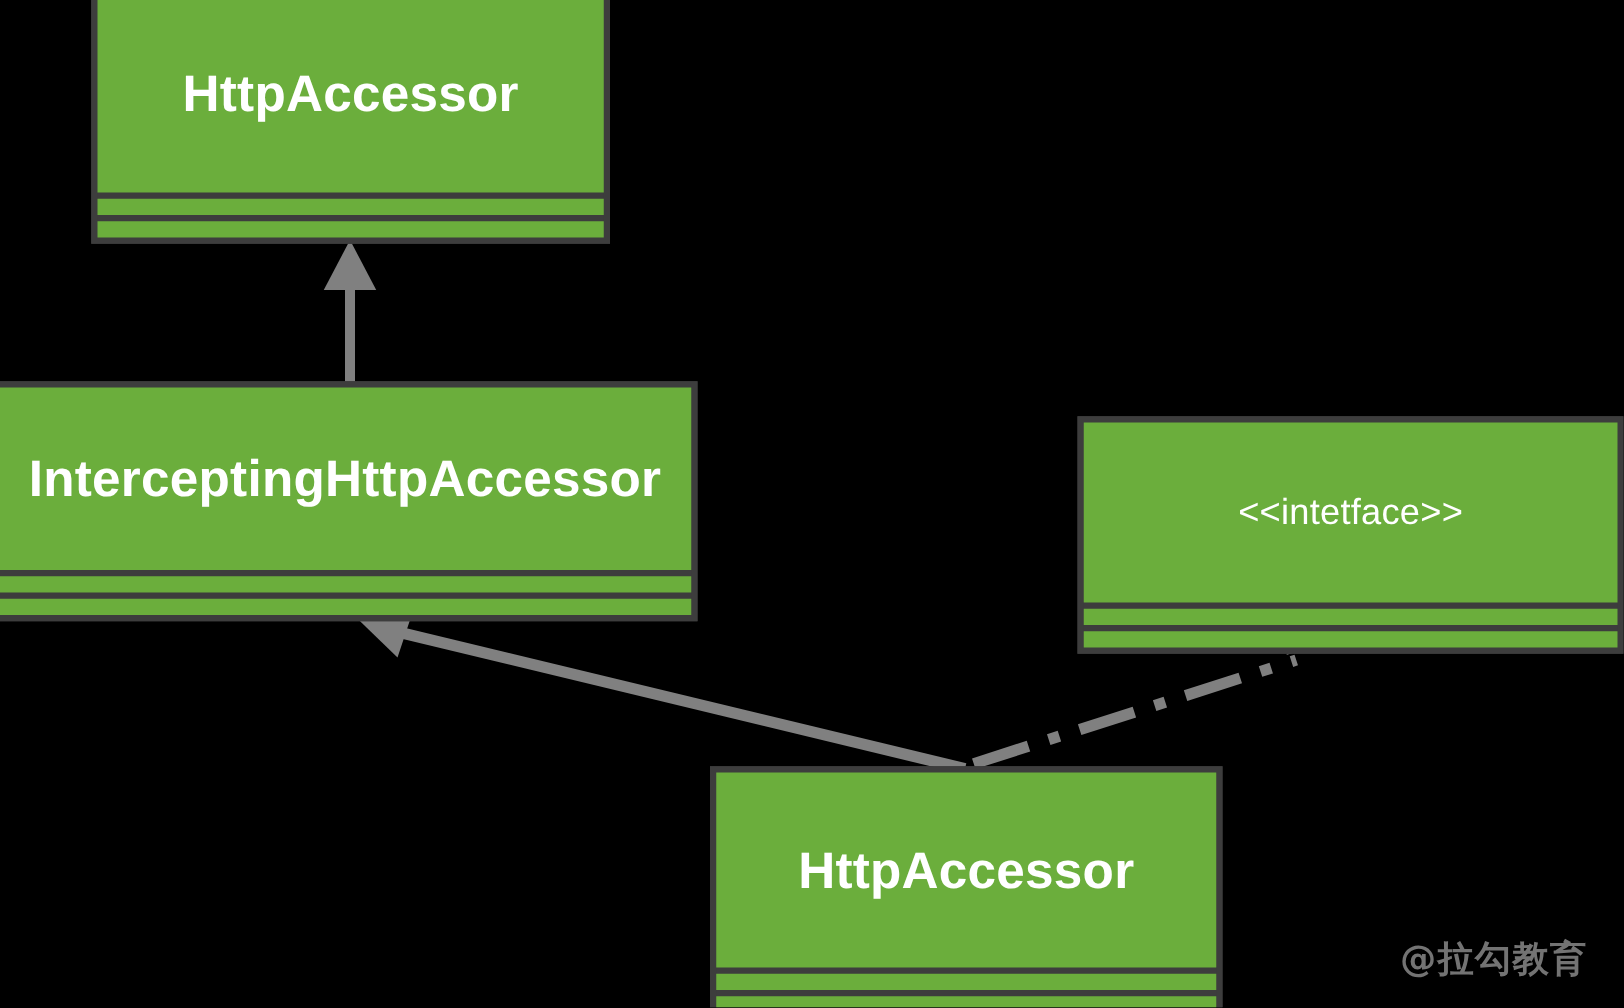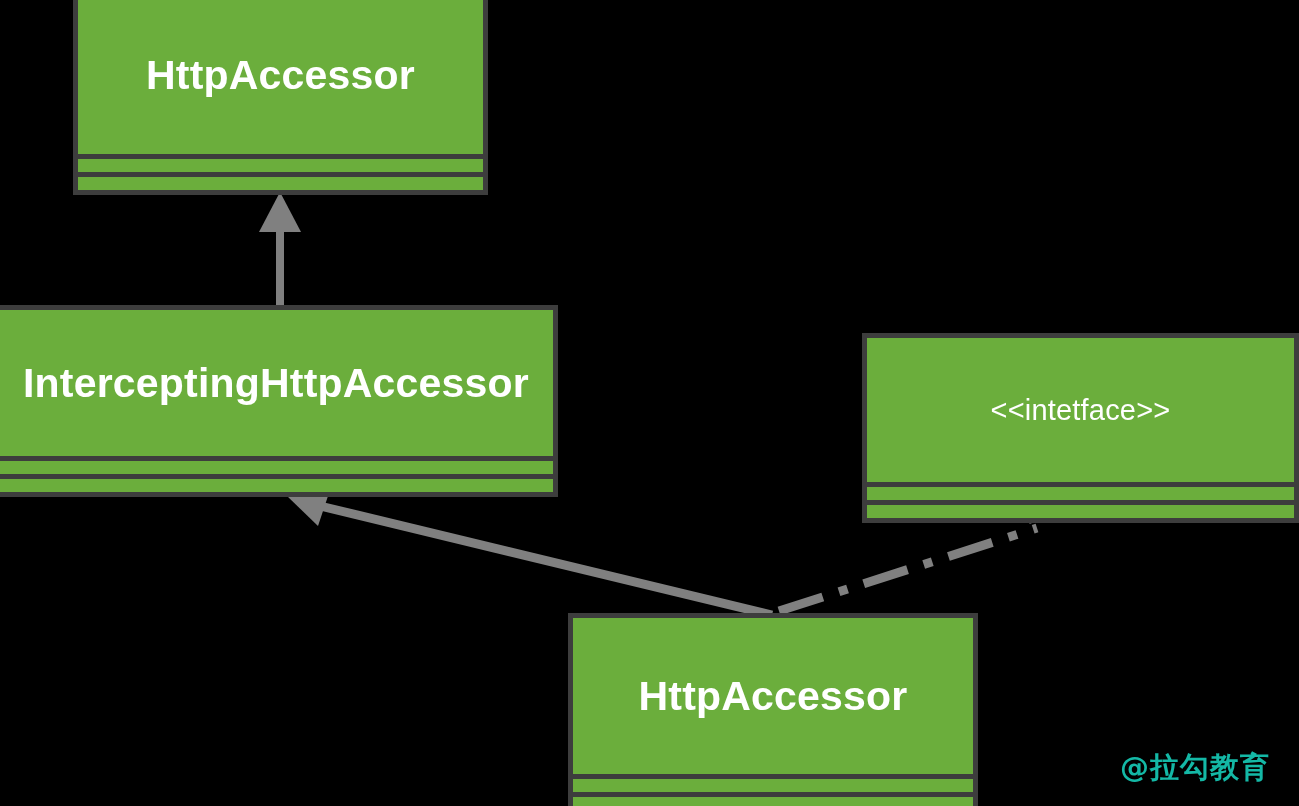--- a/index.html
+++ b/index.html
@@ -68,21 +68,21 @@
     width: 1299px;
     height: 806px;
     pointer-events: none;
   }
 
   
   #watermark {
     position: absolute;
     right: 29px;
     top: 748px;
-    color: #14b8a6;
+    color: #737373;
     font-size: 29px;
     font-weight: bold;
     letter-spacing: 1px;
     white-space: nowrap;
     font-family: "DejaVu Sans", "Liberation Sans", sans-serif;
   }
 </style>
 </head>
 <body>
 

